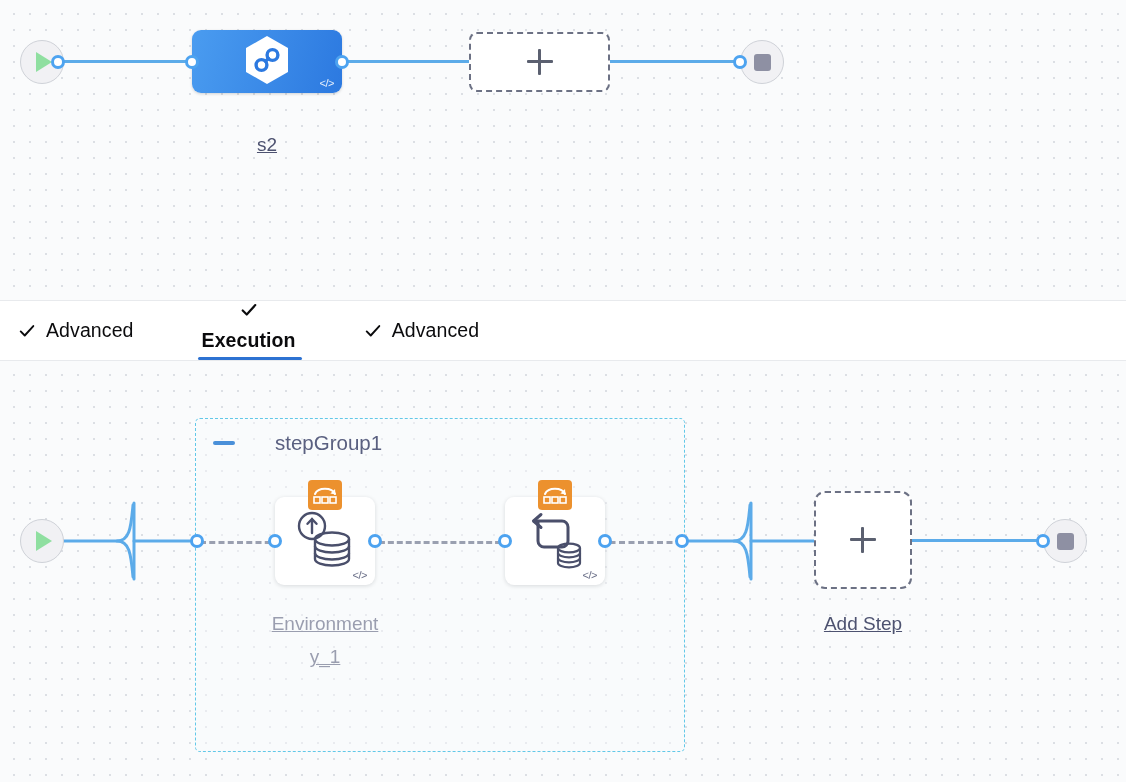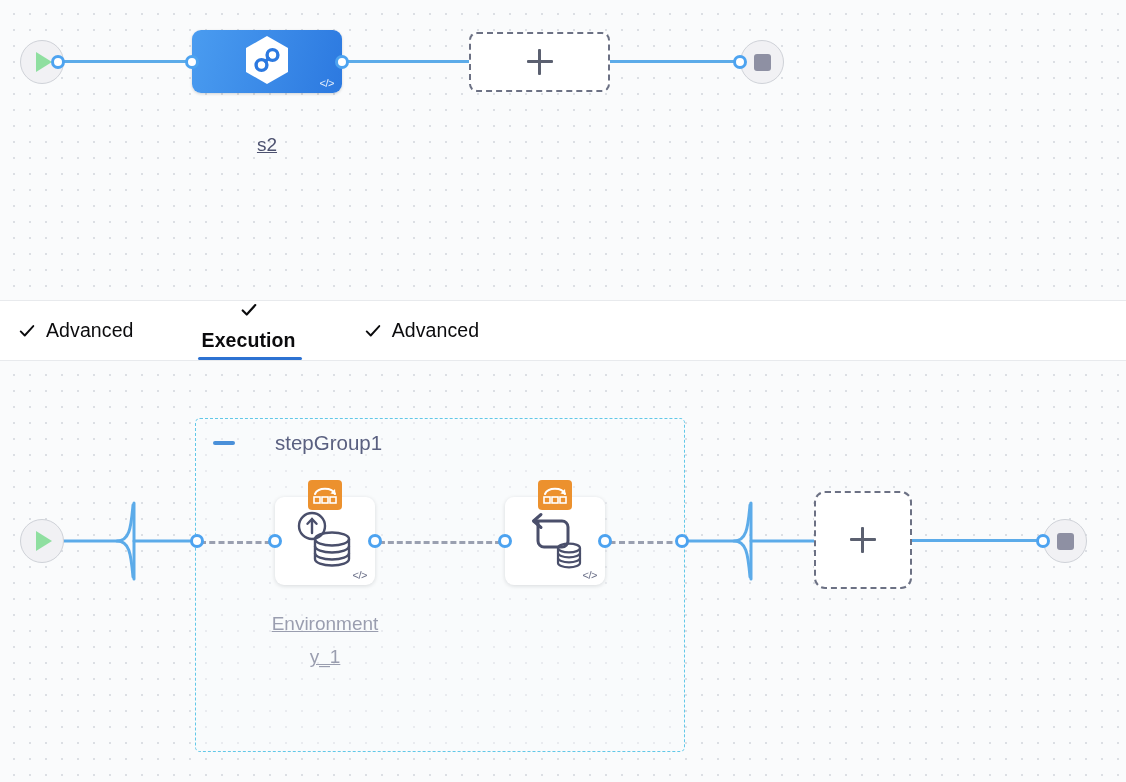--- a/index.html
+++ b/index.html
@@ -289,20 +289,21 @@
     <svg class="abs" style="left:684px; top:140px; width:140px; height:80px; z-index:2;" viewBox="0 0 140 80">
       <path d="M0 40 H50 C62 40 64 28 66 4" fill="none" stroke="#5cabe9" stroke-width="3" stroke-linecap="round"></path>
       <path d="M66 76 C64 52 62 40 50 40" fill="none" stroke="#5cabe9" stroke-width="3" stroke-linecap="round"></path>
       <path d="M67 2 V78" fill="none" stroke="#5cabe9" stroke-width="3" stroke-linecap="round"></path>
       <path d="M67 40 H136" fill="none" stroke="#5cabe9" stroke-width="3" stroke-linecap="round"></path>
     </svg>
 
     <div class="dashed-add" style="left:814px; top:130px; width:98px; height:98px; border-radius:11px;">
       <span class="plus"></span>
     </div>
+    <div class="node-label" style="left:800px; top:246px; width:126px;">Add Step</div>
 
     <div class="edge" style="left:910px; top:178px; width:132px;"></div>
     <div class="port" style="left:1036px; top:173px;"></div>
     <div class="endcircle" style="left:1043px; top:158px;">
       <div class="stop-sq"></div>
     </div>
   </div>
 </div>
 
 </body></html>

